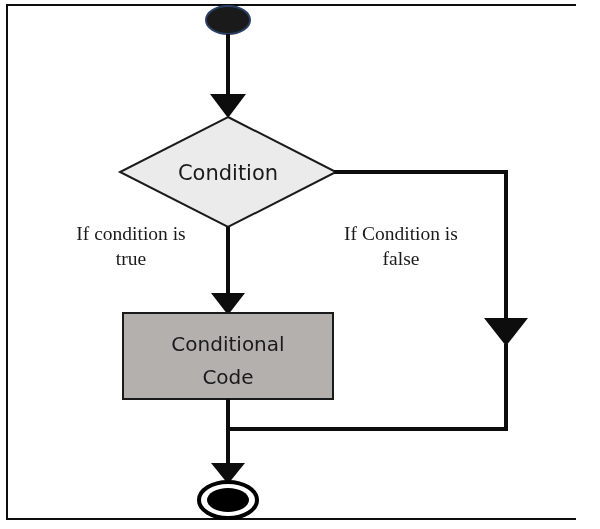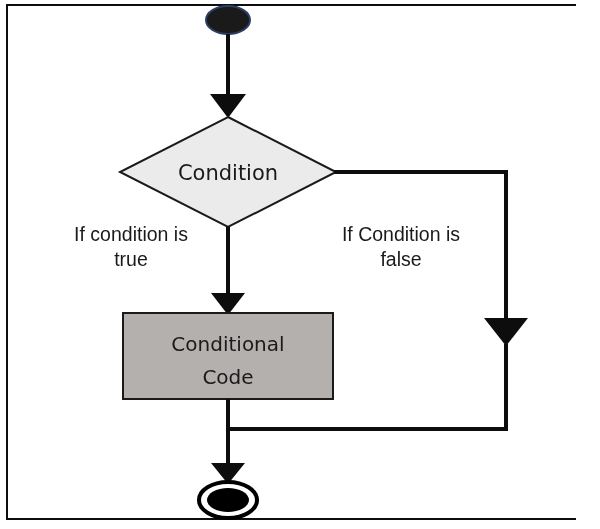--- a/index.html
+++ b/index.html
@@ -31,21 +31,21 @@
   svg#diagram {
     position: absolute;
     left: 0;
     top: 0;
     width: 600px;
     height: 529px;
     display: block;
   }
   .flow-label {
     position: absolute;
-    font-family: Liberation Sans, sans-serif;
+    font-family: Liberation Serif, serif;
     color: #1a1a1a;
     text-align: center;
     line-height: 1.28;
     white-space: pre-line;
     pointer-events: none;
   }
   #label-true {
     left: 38px;
     top: 222px;
     width: 186px;

